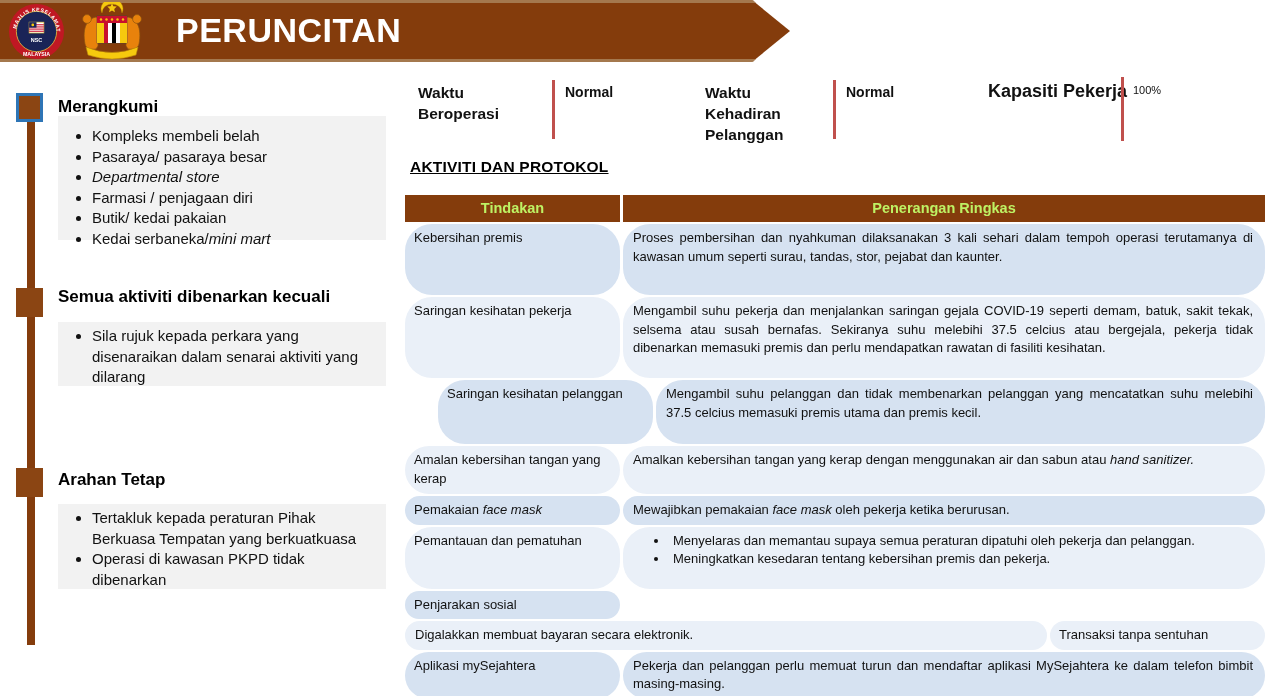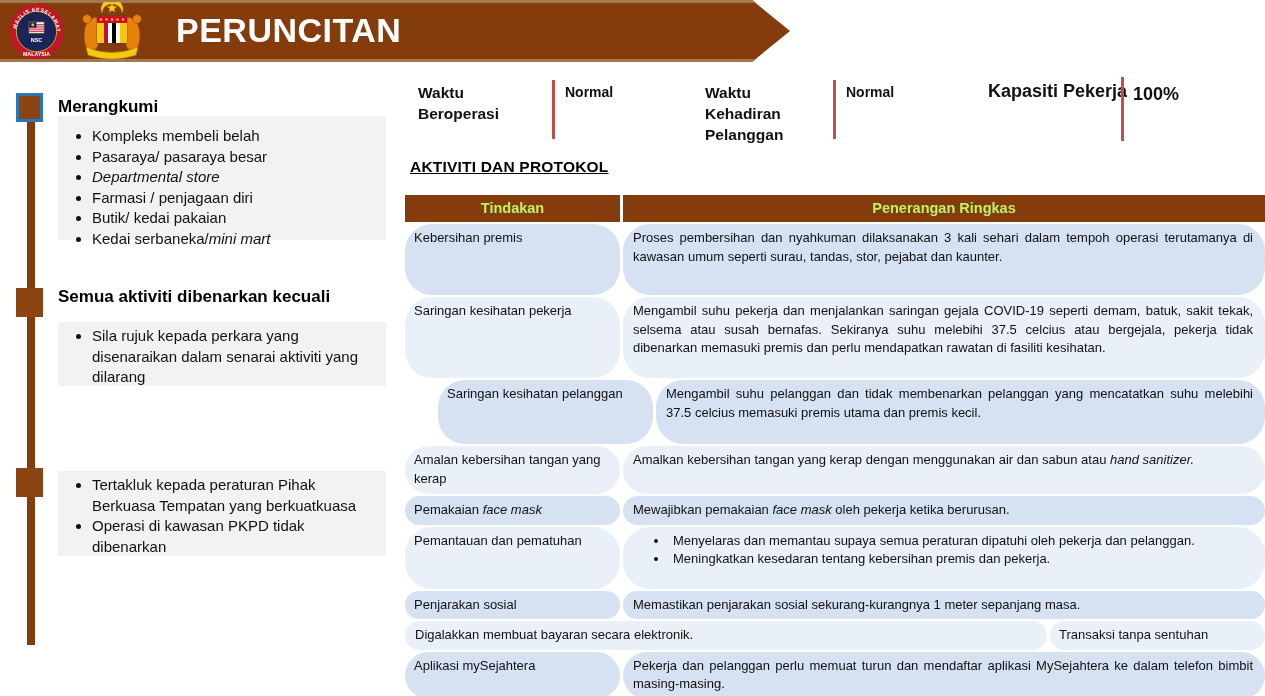--- a/index.html
+++ b/index.html
@@ -19,37 +19,37 @@
   #marker-1{top:93px;border:3px solid var(--marker-border);}
   #marker-2{top:288px;}
   #marker-3{top:468px;}
   .side-heading{left:58px;font-size:17px;font-weight:700;color:#000;}
   #heading-1{top:97px;}
   #heading-2{top:287px;}
   #heading-3{top:470px;}
   .side-box{left:58px;width:328px;background:var(--list-box);box-sizing:border-box;padding:8px 8px;}
   #box-1{top:116px;height:124px;padding-top:10px;}
   #box-2{top:322px;height:64px;padding-top:4px;}
-  #box-3{top:471px;height:85px;padding-top:4px;}
+  #box-3{top:504px;height:85px;padding-top:4px;}
   .side-box ul{margin:0;padding-left:26px;list-style:disc;}
   .side-box li{font-size:15px;line-height:20.6px;}
 
   
   .info-label{font-size:15.5px;font-weight:700;line-height:21px;}
   #info-label-1{left:418px;top:82px;width:120px;}
   #info-label-2{left:705px;top:82px;width:118px;}
   #info-label-3{left:988px;top:81px;width:140px;font-size:18px;}
   .info-divider{width:3px;background:var(--divider-red);}
   #divider-1{left:552px;top:80px;height:59px;}
   #divider-2{left:833px;top:80px;height:59px;}
   #divider-3{left:1121px;top:77px;height:64px;}
   .info-value{font-size:14px;font-weight:700;}
   #info-value-1{left:565px;top:84px;}
   #info-value-2{left:846px;top:84px;}
-  #info-value-3{left:1133px;top:84px;font-weight:700;font-size:18px;}
+  #info-value-3{left:1133px;top:84px;font-weight:400;font-size:11px;}
 
   
   #section-title{left:410px;top:158px;font-size:15.5px;font-weight:700;color:#000;
     text-decoration:underline;letter-spacing:.2px;}
 
   
   #table{left:405px;top:195px;width:860px;}
   #thead{display:flex;gap:3px;}
   .th{background:var(--table-header);color:#bef264;font-size:14.5px;font-weight:700;
     text-align:center;height:27px;line-height:27px;}
@@ -215,23 +215,20 @@
         <div class="cell cell-a"><span>Pemantauan dan pematuhan</span></div>
         <div class="cell cell-d">
           <ul>
             <li><span>Menyelaras dan memantau supaya semua peraturan dipatuhi oleh pekerja dan pelanggan.</span></li>
             <li><span>Meningkatkan kesedaran tentang kebersihan premis dan pekerja.</span></li>
           </ul>
         </div>
       </div>
       <div class="trow">
         <div class="cell cell-a"><span>Penjarakan sosial</span></div>
-        <div class="cell cell-d">
-          <div><span>Memastikan penjarakan sosial sekurang-kurangnya 1 meter sepanjang masa.</span></div>
-        </div>
       </div>
       <div class="trow">
         <div class="cell cell-d">
           <div><span>Digalakkan membuat bayaran secara elektronik.</span></div>
         </div>
         <div class="cell cell-a"><span>Transaksi tanpa sentuhan</span></div>
       </div>
       <div class="trow">
         <div class="cell cell-a"><span>Aplikasi mySejahtera</span></div>
         <div class="cell cell-d">

